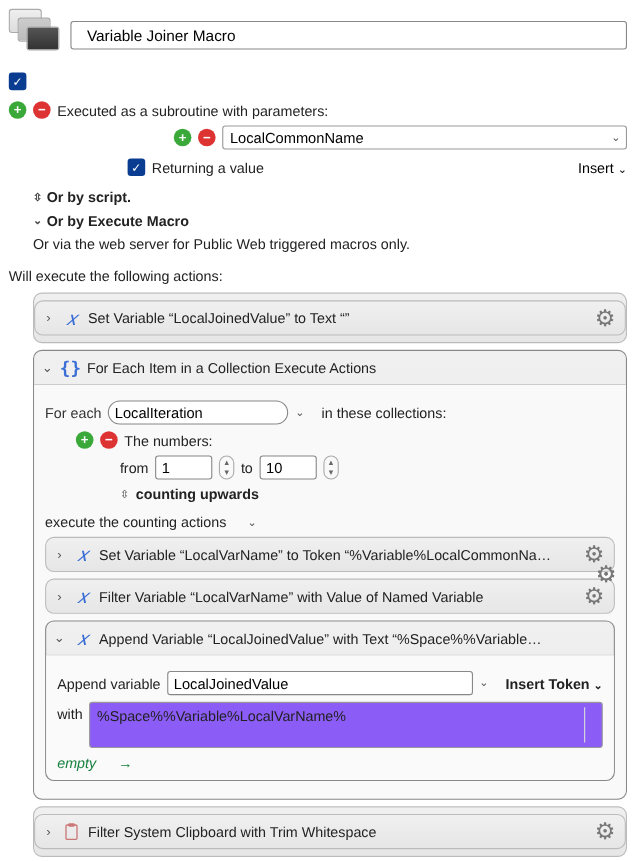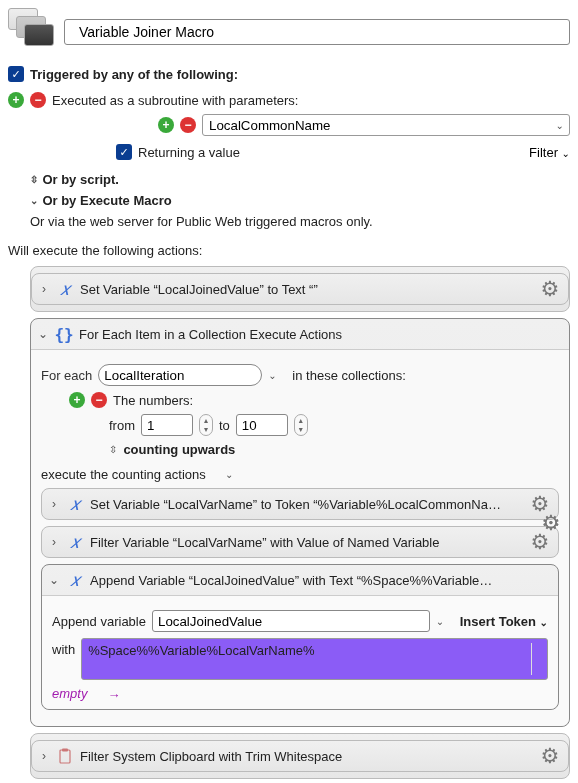--- a/index.html
+++ b/index.html
@@ -50,39 +50,38 @@
   .num-input { width: 52px; }
   .stepper { width: 14px; height: 22px; display: inline-flex; flex-direction: column; justify-content: center; font-size: 8px; color: #666; border: 1px solid #aaa; border-radius: 8px; align-items: center; }
   .nested-actions { margin-top: 6px; }
   .nested-actions .action-header { margin: 6px 0; }
   .expanded-inner { border: 1px solid #888; border-radius: 8px; margin: 6px 0; background: linear-gradient(#f0f0f0,#e6e6e6); }
   .inner-body { border-top: 1px solid #ccc; padding: 8px 10px; background: #fafafa; border-radius: 0 0 8px 8px; }
   .wide-input { flex: 1; }
   .textarea { border: 1px solid #999; border-radius: 3px; background: #8b5cf6; padding: 4px 6px; min-height: 42px; width: 100%; display: flex; }
   .textarea .txt { flex: 1; }
   .textarea .scroll { width: 10px; border-left: 1px solid #ddd; margin-left: 4px; }
-  .empty-row { color: #a21caf; font-style: italic; margin-top: 6px; display: flex; align-items: center; gap: 20px; }
+  .empty-row { color: #15803d; font-style: italic; margin-top: 6px; display: flex; align-items: center; gap: 20px; }
   .inset-label { color: #333; }
   svg.clipsvg { width: 14px; height: 16px; }
 </style>
 </head>
 <body>
 
 <div class="header-row">
   <div class="app-icon">
     <div class="w1"></div>
       <div class="w2"></div>
       <div class="w3"></div>
   </div>
   <input class="title-input" value="Variable Joiner Macro" style="">
 </div>
 
 <div class="section-row">
   <span class="checkbox">✓</span>
-  <span class="bold">Triggered by any of the following:</span>
 </div>
 
 <div class="row indent1">
   <span class="circle-btn add">+</span>
   <span class="circle-btn remove">−</span>
   <span>Executed as a subroutine with parameters:</span>
 </div>
 
 <div class="row" style="margin-left:150px;">
   <span class="circle-btn add">+</span>
@@ -93,21 +92,21 @@
   </div>
 </div>
 
 <div class="callers-row">
   <div class="left">
     <span class="checkbox">✓</span>
     <span>Returning a value</span>
   </div>
   <div class="spacer"></div>
   <span class="link-btn bold">
-    <span>Filter</span> <span style="font-size:10px;">⌄</span>
+    <span>Insert</span> <span style="font-size:10px;">⌄</span>
   </span>
 </div>
 
 <div class="disclosure-row">
   <span class="disclosure">⇳</span>
   <span>Or by script.</span>
 </div>
 <div class="disclosure-row">
   <span class="disclosure">⌄</span>
   <span>Or by Execute Macro</span>

